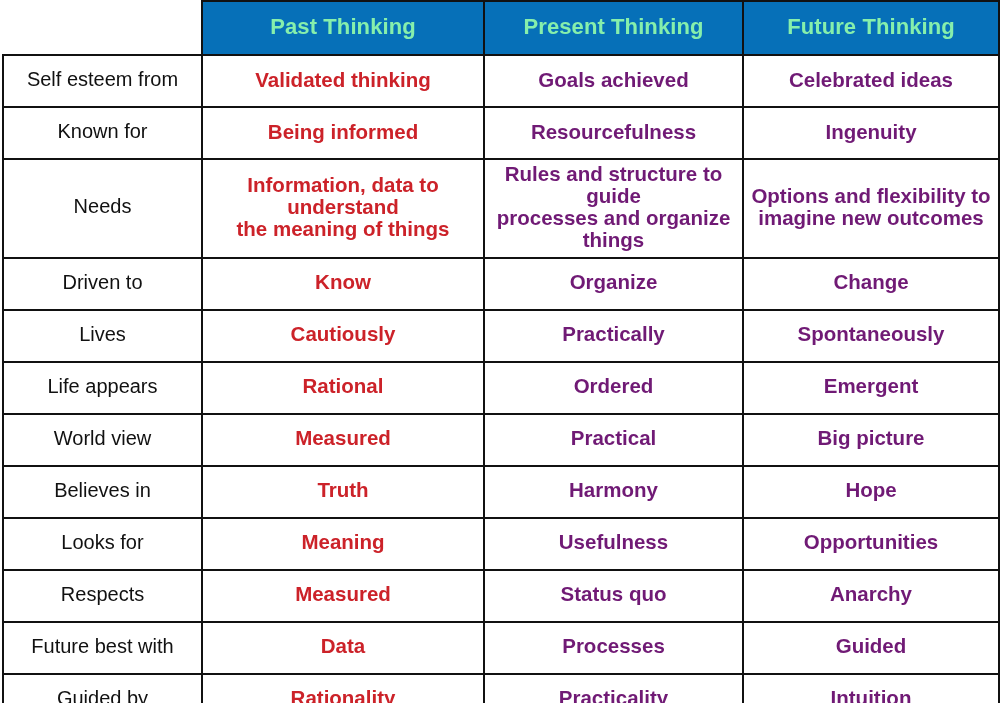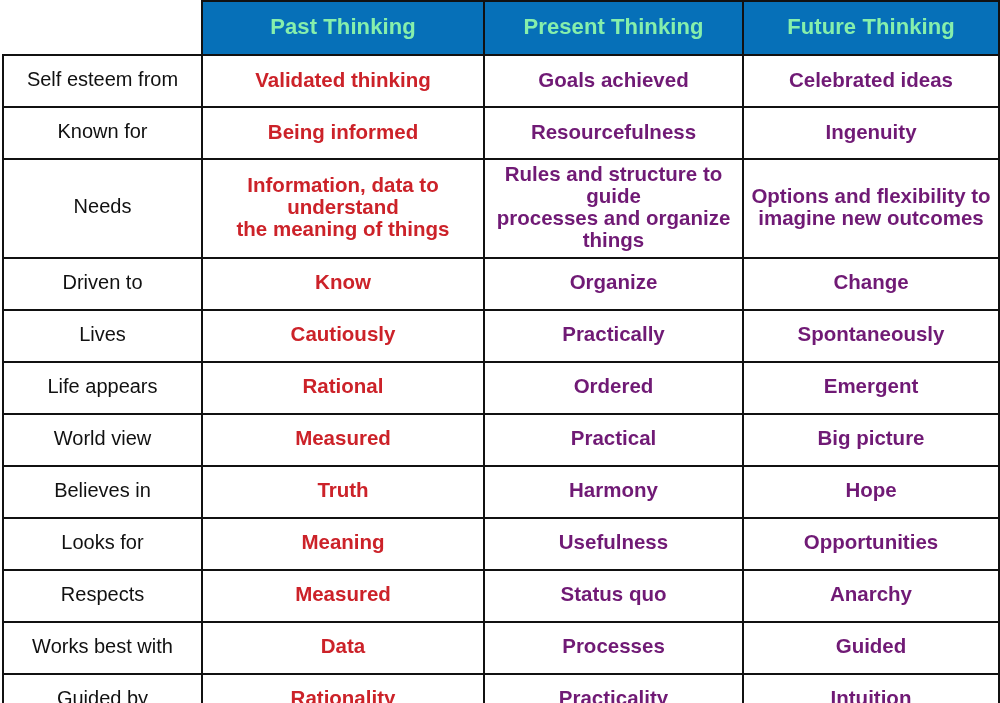--- a/index.html
+++ b/index.html
@@ -163,21 +163,21 @@
           <td class="value-cell v-present">Usefulness</td>
           <td class="value-cell v-future">Opportunities</td>
         </tr>
         <tr class="data-row">
           <td class="row-label">Respects</td>
           <td class="value-cell v-past">Measured</td>
           <td class="value-cell v-present">Status quo</td>
           <td class="value-cell v-future">Anarchy</td>
         </tr>
         <tr class="data-row">
-          <td class="row-label">Works best with</td>
+          <td class="row-label">Future best with</td>
           <td class="value-cell v-past">Data</td>
           <td class="value-cell v-present">Processes</td>
           <td class="value-cell v-future">Guided</td>
         </tr>
         <tr class="data-row">
           <td class="row-label">Guided by</td>
           <td class="value-cell v-past">Rationality</td>
           <td class="value-cell v-present">Practicality</td>
           <td class="value-cell v-future">Intuition</td>
         </tr>

